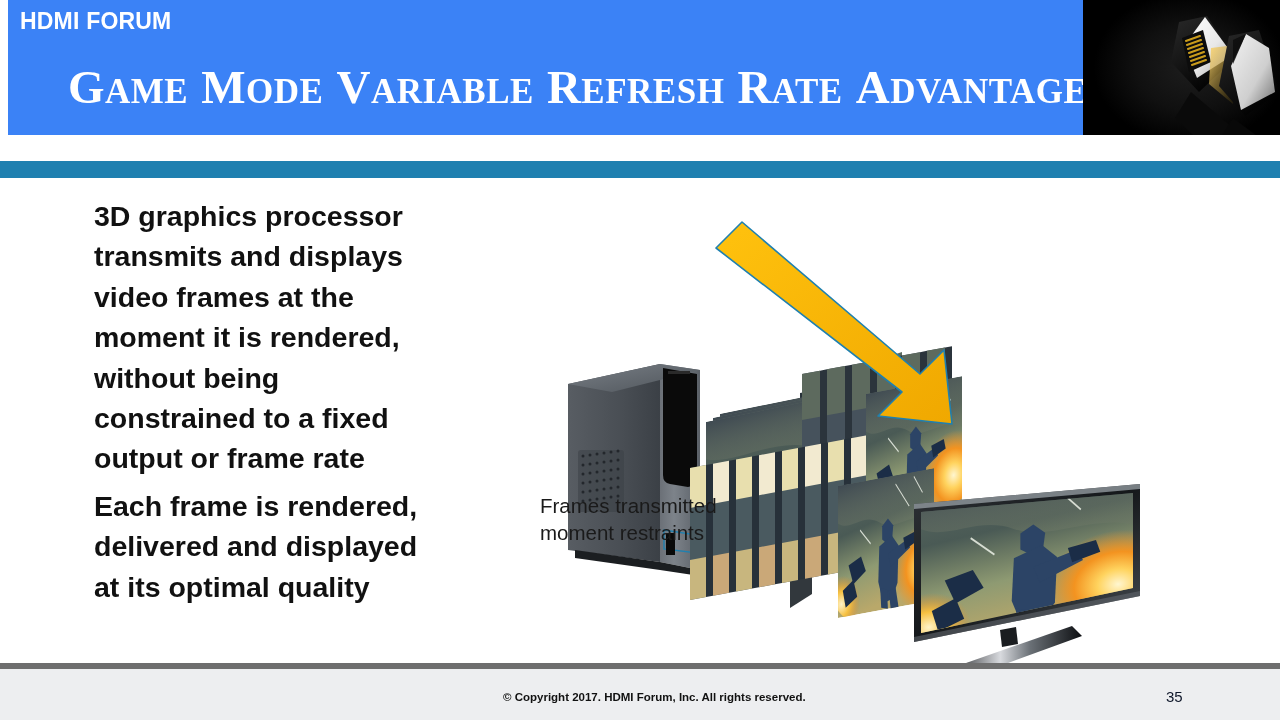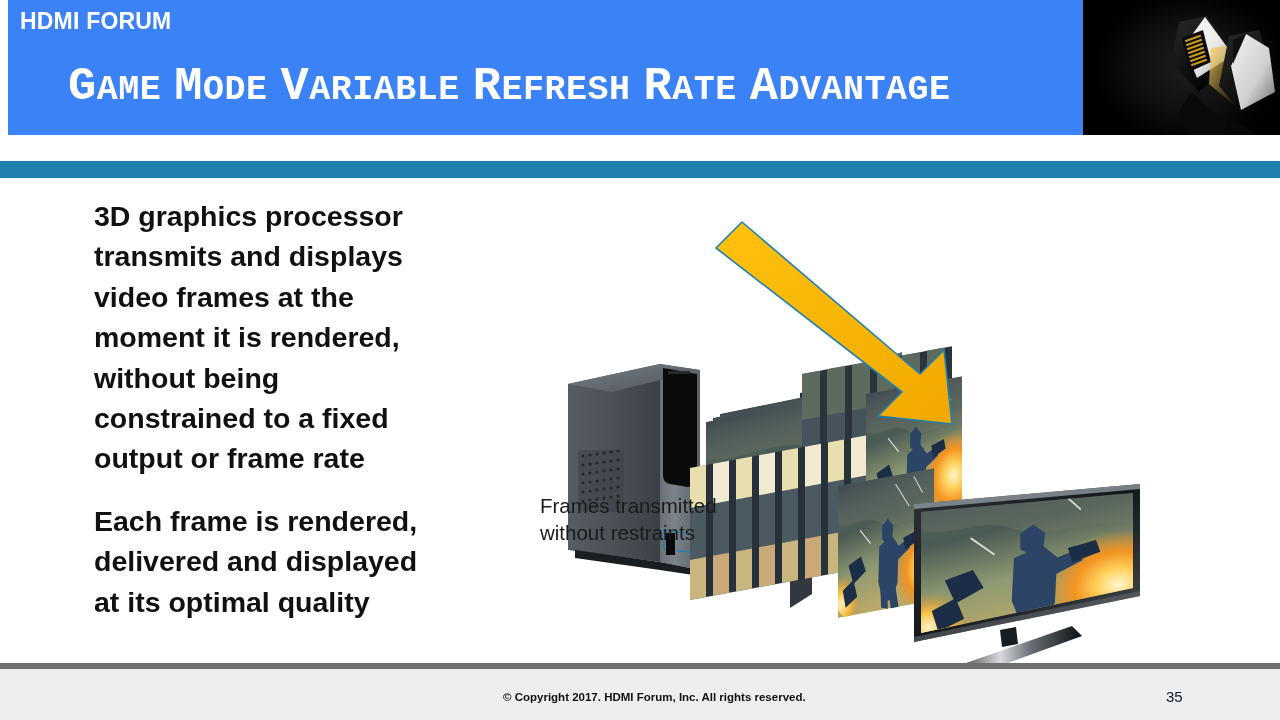--- a/index.html
+++ b/index.html
@@ -34,21 +34,21 @@
     font-family: "Liberation Sans", sans-serif;
     white-space: nowrap;
   }
   .slide-title {
     position: absolute;
     left: 60px;
     top: 62px;
     width: 1010px;
     color: #ffffff;
     font-weight: bold;
-    font-family: Liberation Mono, monospace;
+    font-family: Liberation Serif, serif;
     white-space: nowrap;
     letter-spacing: 0.5px;
   }
   
   .slide-title .w { display: inline-block; }
   .slide-title .c1 { font-size: 47px; line-height: 50px; vertical-align: baseline; }
   .slide-title .cr { font-size: 35px; line-height: 50px; vertical-align: baseline; }
   .slide-title .sp { display: inline-block; width: 13px; }
 
   
@@ -81,21 +81,21 @@
     position: absolute;
     left: 94px; top: 18px;
     width: 345px;
     color: #111111;
     font-weight: bold;
     font-size: 28.5px;
     line-height: 40.4px;
     font-family: "Liberation Sans", sans-serif;
   }
   .body-text p { margin: 0; }
-  .body-text p + p { margin-top: 22px; }
+  .body-text p + p { margin-top: 7px; }
 
   .diagram-caption {
     position: absolute;
     left: 540px; top: 315px;
     width: 250px;
     text-align: left;
     color: #1a1a1a;
     font-size: 20.5px;
     line-height: 26.5px;
     font-weight: normal;
@@ -613,21 +613,21 @@
     </g>
   </svg>
 
   <div class="body-text">
     <p>3D graphics processor transmits and displays video frames at the moment it is rendered, without being constrained to a fixed output or frame rate</p>
     <p>Each frame is rendered, delivered and displayed at its optimal quality</p>
   </div>
 
   <div class="diagram-caption">
     <div>Frames transmitted</div>
-    <div>without restraints</div>
+    <div>moment restraints</div>
   </div>
 </div>
 
 <div class="footer-rule"></div>
 <div class="footer">
   <div class="copyright">© Copyright 2017. HDMI Forum, Inc.  All rights reserved.</div>
   <div class="page-number">35</div>
 </div>
 
 </body></html>

